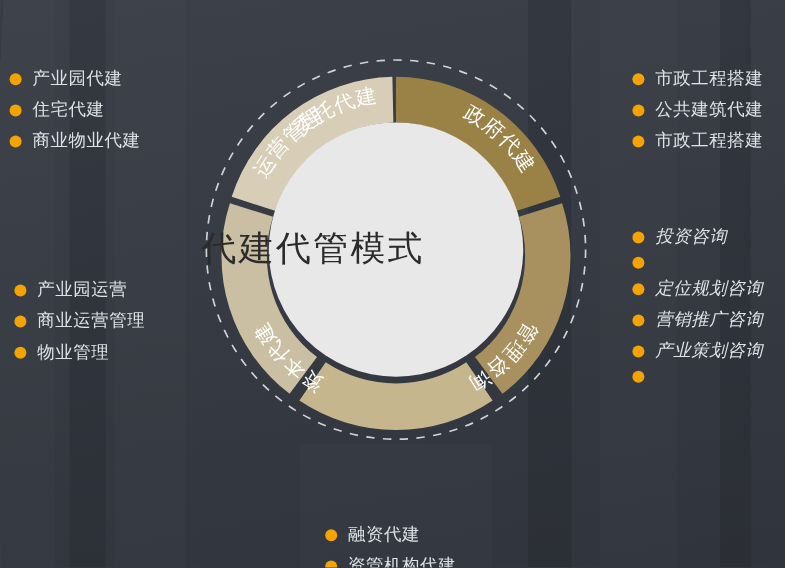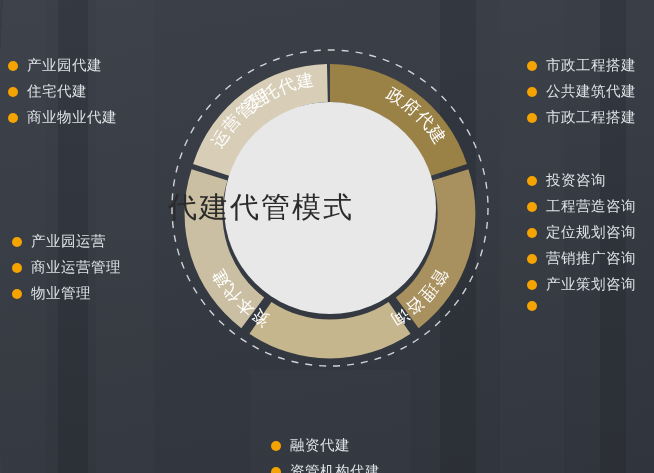--- a/index.html
+++ b/index.html
@@ -86,21 +86,21 @@
   }
   .list-label {
     color: #dfe2e6;
     font-size: 14.5px;
     letter-spacing: 0.5px;
   }
 
   #list-top-left    { left: 8px;  top: 56px; }
   #list-mid-left    { left: 12px;  top: 232px; }
   #list-top-right   { left: 527px; top: 56px; }
-  #list-mid-right   { left: 527px; top: 171px; }
+  #list-mid-right   { left: 527px; top: 188px; font-style: italic; }
   #list-bottom      { left: 271px; top: 436px; }
 </style>
 </head>
 <body>
 
 <div id="stage">
 
   <div class="bgblock" style="left:0px;top:0px;width:46px;height:473px;"></div>
   <div class="bgblock dk" style="left:58px;top:0px;width:30px;height:473px;"></div>
   <div class="bgblock" style="left:96px;top:0px;width:58px;height:473px;"></div>
@@ -206,21 +206,20 @@
     </div>
   </div>
 
   <div class="list" id="list-mid-right">
     <div class="list-item">
       <span class="bullet" style="background: rgb(245, 163, 0);"></span>
       <span class="list-label">投资咨询</span>
     </div>
     <div class="list-item">
       <span class="bullet" style="background: rgb(245, 163, 0);"></span>
-      <span class="list-label">工程营造咨询</span>
     </div>
     <div class="list-item">
       <span class="bullet" style="background: rgb(245, 163, 0);"></span>
       <span class="list-label">定位规划咨询</span>
     </div>
     <div class="list-item">
       <span class="bullet" style="background: rgb(245, 163, 0);"></span>
       <span class="list-label">营销推广咨询</span>
     </div>
     <div class="list-item">

